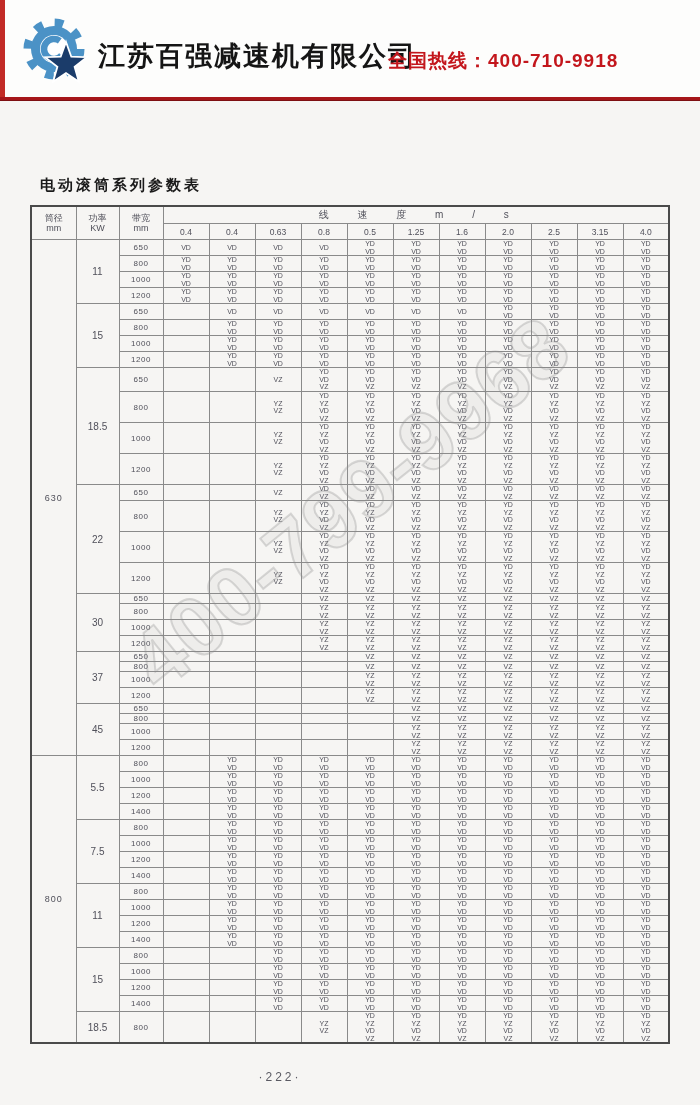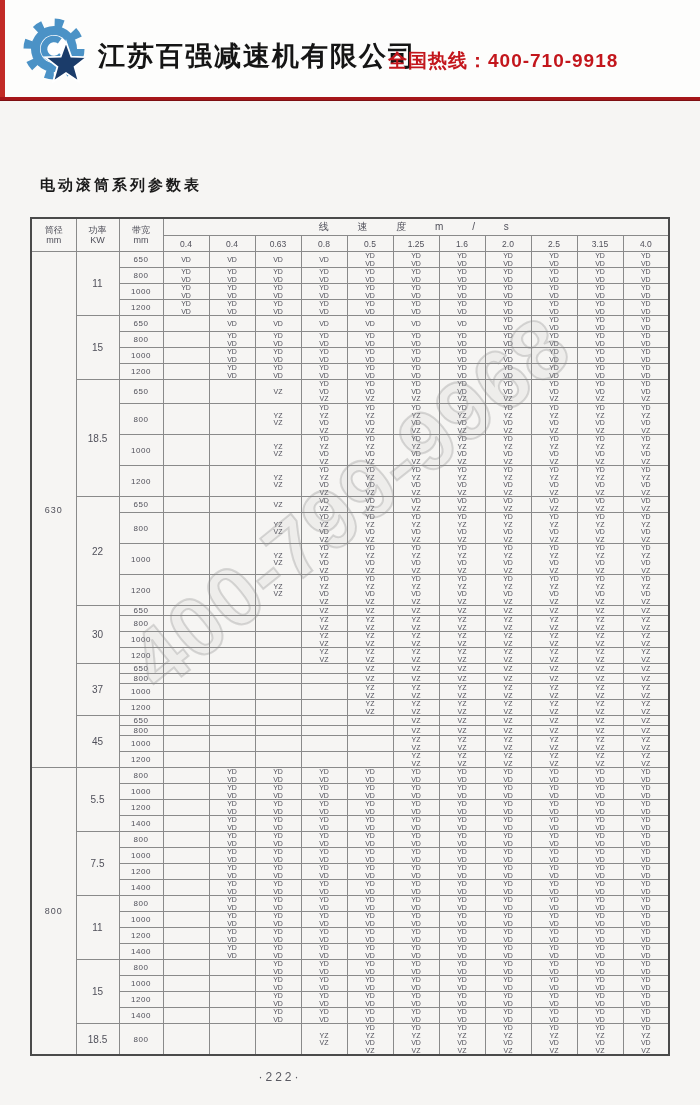--- a/index.html
+++ b/index.html
@@ -25,21 +25,21 @@
   }
   .red-line{position:absolute;left:0;top:97px;width:700px;height:3px;background:#a6161a;border-bottom:1px solid #7d0f12;}
 
   
   .doc-title{
     position:absolute;left:40px;top:176px;
     font-size:15px;font-weight:bold;color:#1a1a1a;letter-spacing:3px;text-align:center;
   }
 
   
-  .table-wrap{position:absolute;left:30px;top:217px;width:560px;}
+  .table-wrap{position:absolute;left:30px;top:205px;width:560px;}
   table.params{
     border-collapse:collapse;table-layout:fixed;width:638px;
     border:2px solid #4a4a4a;
   }
   table.params th,table.params td{
     border:1px solid #8a8a8a;
     text-align:center;vertical-align:middle;
     padding:0;color:#50505a;
     overflow:hidden;
   }

